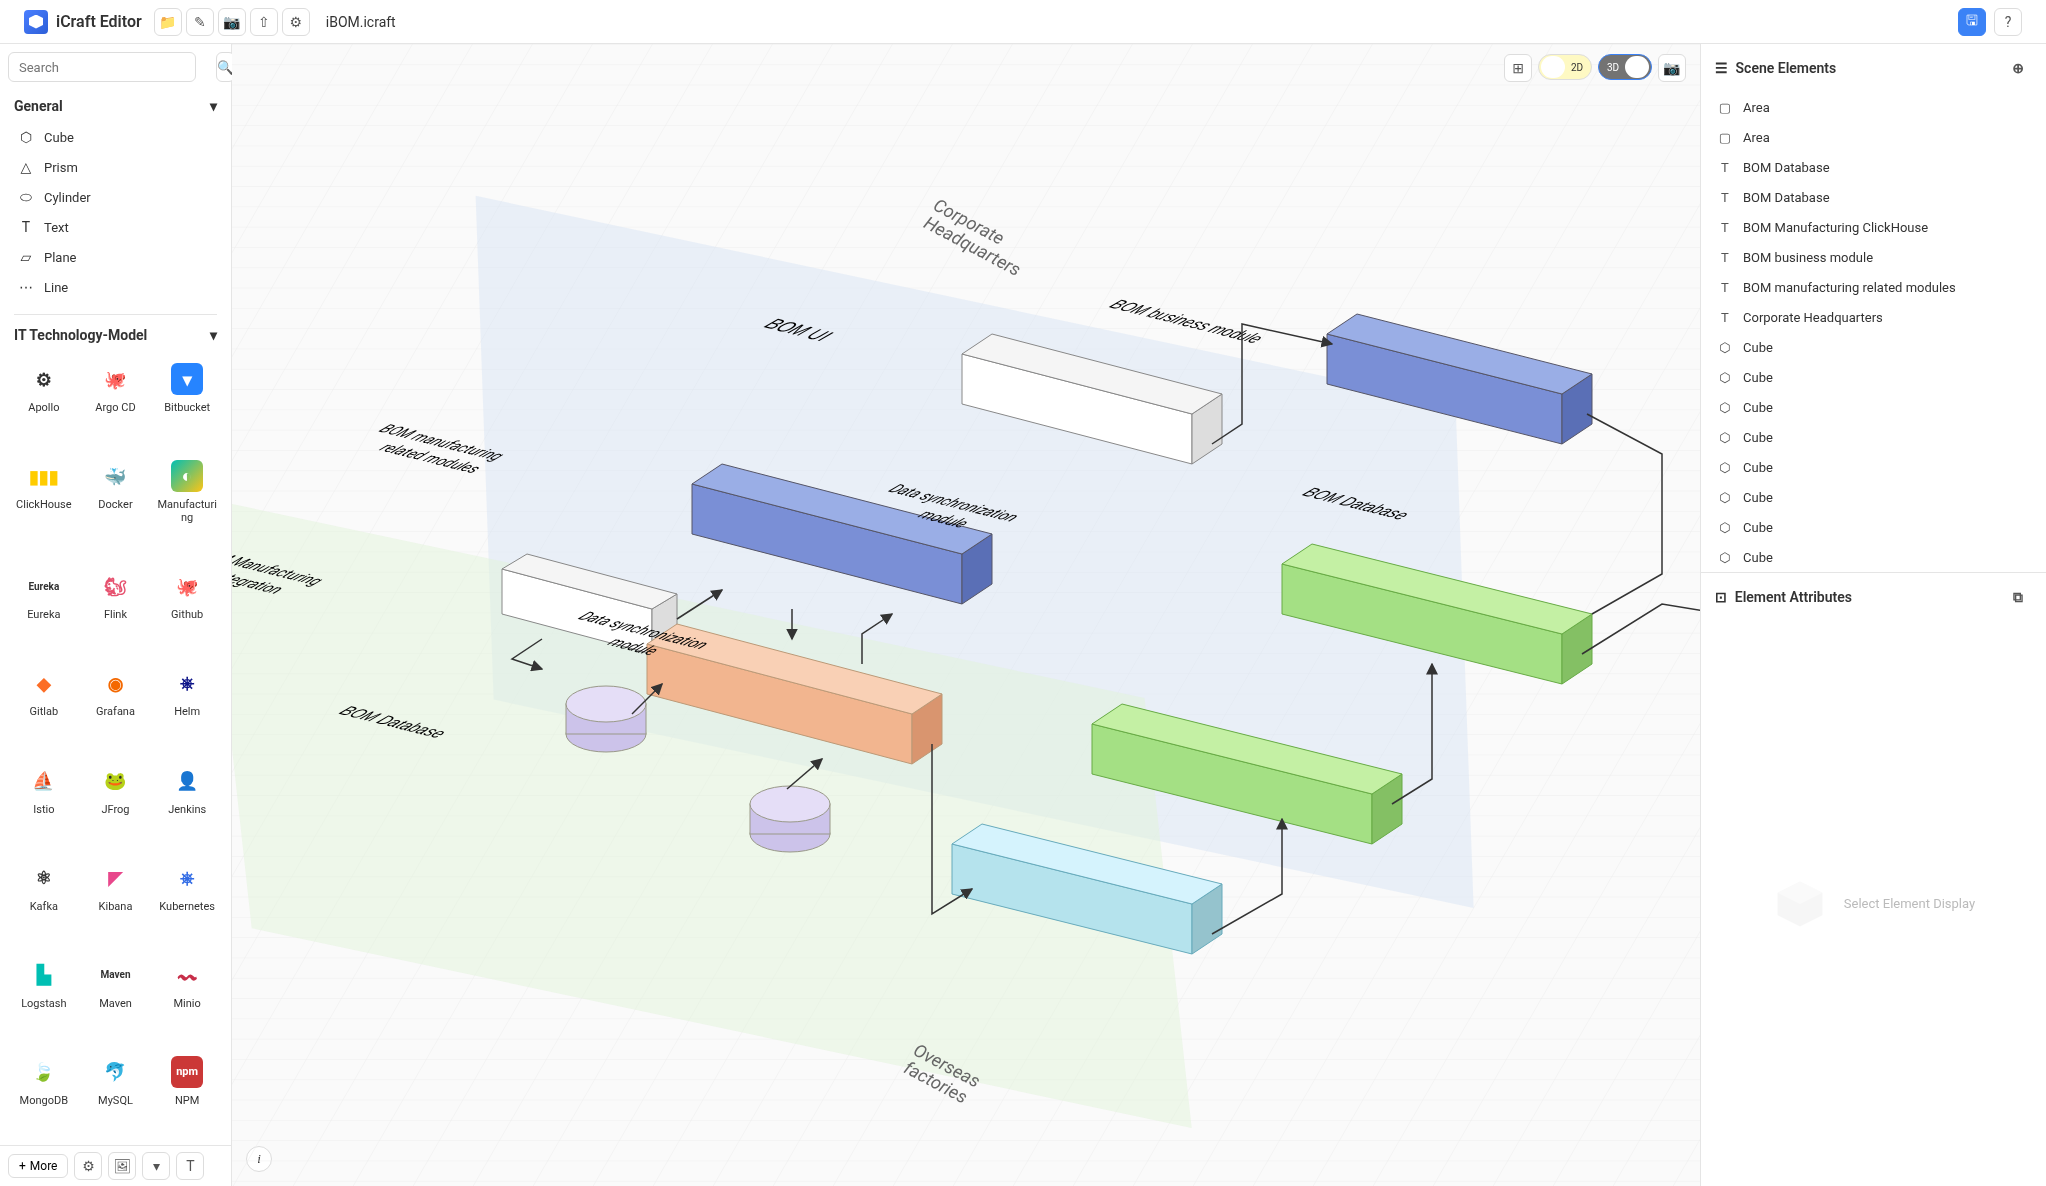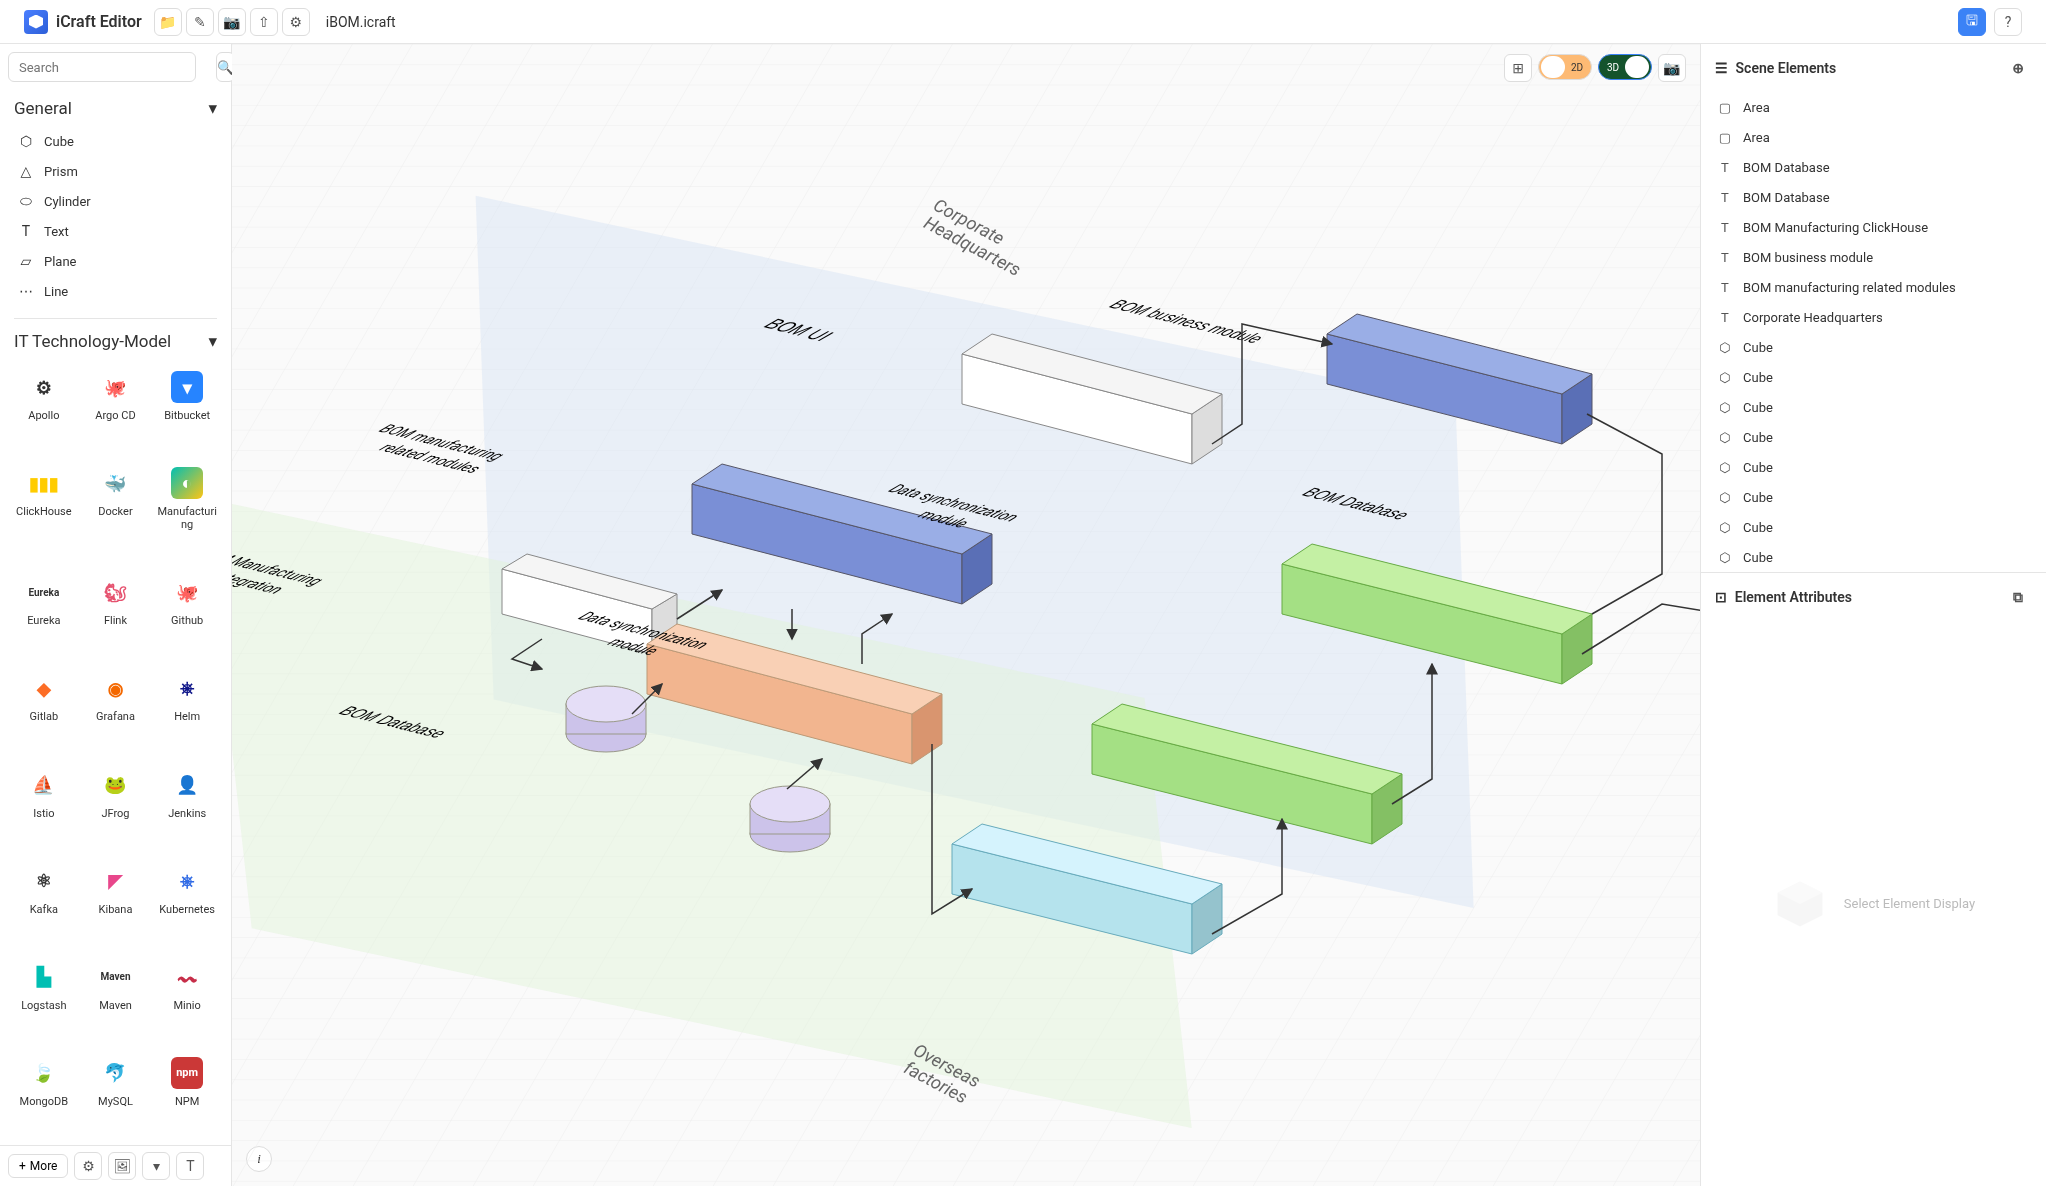--- a/index.html
+++ b/index.html
@@ -11,37 +11,37 @@
 .hdr-btns{display:flex;gap:4px}
 .icon-btn{width:28px;height:28px;border:1px solid #ddd;border-radius:6px;display:flex;align-items:center;justify-content:center;background:#fff;cursor:pointer;font-size:14px;color:#555}
 .filename{font-size:14px;color:#333;margin-left:4px}
 .hdr-right{margin-left:auto;display:flex;gap:8px}
 .icon-btn.primary{background:#3b82f6;color:#fff;border-color:#3b82f6}
 .main{display:flex;height:calc(100% - 44px)}
 .left-panel{width:232px;border-right:1px solid #e5e5e5;display:flex;flex-direction:column;background:#fff}
 .search-box{padding:8px;display:flex;gap:20px}
 .search-box input{flex:1;height:30px;border:1px solid #ddd;border-radius:6px;padding:0 10px;font-size:13px}
 .search-box button{width:30px;height:30px;border:1px solid #ddd;border-radius:6px;background:#fff;cursor:pointer}
-.section-hd{display:flex;justify-content:space-between;align-items:center;padding:8px 14px;font-weight:400;font-size:17px;cursor:pointer}
+.section-hd{display:flex;justify-content:space-between;align-items:center;padding:8px 14px;font-weight:700;font-size:14px;cursor:pointer}
 .general-list{padding:0 14px 8px}
 .gen-item{display:flex;align-items:center;gap:10px;padding:7px 4px;font-size:13px;cursor:pointer;border-radius:4px}
 .gen-icon{width:16px;height:16px;display:flex;align-items:center;justify-content:center;font-size:14px}
 .divider{height:1px;background:#e5e5e5;margin:4px 14px}
 .tech-grid{flex:1;overflow-y:auto;padding:8px 10px;display:grid;grid-template-columns:repeat(3,1fr);gap:12px 4px}
 .tech-item{display:flex;flex-direction:column;align-items:center;gap:6px;cursor:pointer;padding:4px;border-radius:6px;text-align:center}
 .tech-icon{width:32px;height:32px;border-radius:6px;display:flex;align-items:center;justify-content:center;font-size:18px;font-weight:bold}
 .tech-label{font-size:11px;color:#333;line-height:1.2;word-break:break-word}
 .left-footer{border-top:1px solid #e5e5e5;padding:6px 8px;display:flex;gap:6px;align-items:center}
 .more-btn{border:1px solid #ddd;border-radius:6px;padding:4px 10px;font-size:12px;background:#fff;cursor:pointer;display:flex;align-items:center;gap:4px}
 .canvas-wrap{flex:1;position:relative;background:#fafafa;overflow:hidden}
 .canvas-toolbar{position:absolute;top:10px;right:14px;display:flex;gap:6px;z-index:10}
-.toggle-pill{display:flex;align-items:center;border:1px solid #ddd;border-radius:14px;height:26px;padding:2px;background:#fdba74}
+.toggle-pill{display:flex;align-items:center;border:1px solid #ddd;border-radius:14px;height:26px;padding:2px;background:#fef9c3}
 .toggle-half{width:24px;height:22px;border-radius:11px;display:flex;align-items:center;justify-content:center;font-size:10px}
 .toggle-half.on{background:#fff}
-.toggle-pill.active{background:#14532d;border-color:#3b82f6;color:#fff}
+.toggle-pill.active{background:#737373;border-color:#3b82f6;color:#fff}
 .toggle-pill.active .toggle-half.on{background:#fff}
 .info-btn{position:absolute;bottom:14px;left:14px;width:26px;height:26px;border:1px solid #ddd;border-radius:13px;background:#fff;display:flex;align-items:center;justify-content:center;font-style:italic;font-family:serif;cursor:pointer}
 .right-panel{width:346px;border-left:1px solid #e5e5e5;display:flex;flex-direction:column}
 .panel-section{border-bottom:1px solid #e5e5e5}
 .panel-hd{display:flex;align-items:center;justify-content:space-between;padding:10px 14px;font-weight:600;font-size:14px}
 .panel-hd-left{display:flex;align-items:center;gap:8px}
 .scene-list{max-height:520px;overflow-y:auto}
 .scene-item{display:flex;align-items:center;gap:10px;padding:7px 16px;font-size:13px;cursor:pointer}
 .scene-icon{width:16px;height:16px;display:flex;align-items:center;justify-content:center;font-size:13px;color:#555}
 .attr-section{flex:1;display:flex;flex-direction:column}

